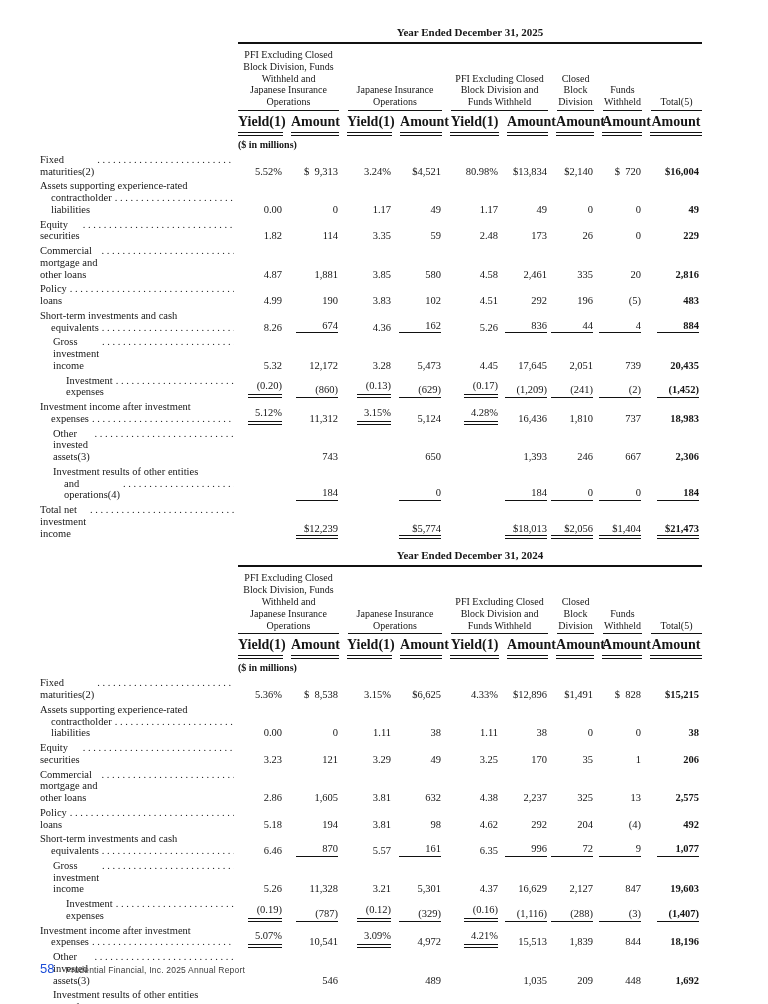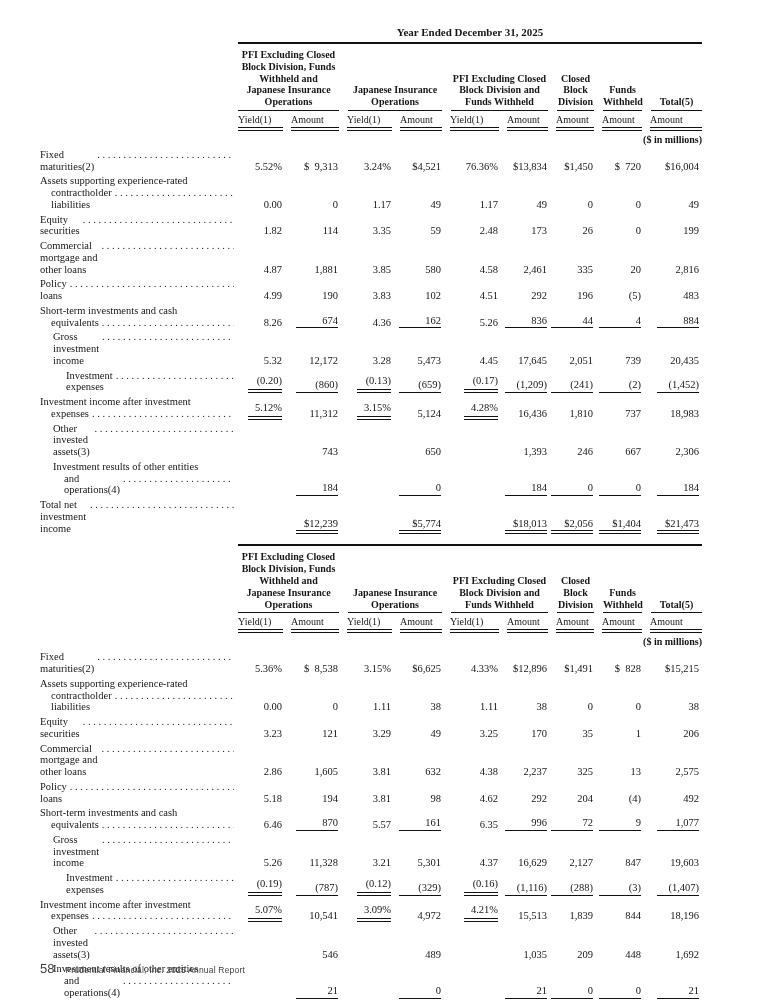--- a/index.html
+++ b/index.html
@@ -5,43 +5,43 @@
   html,body{margin:0;padding:0;}
   body{width:768px;height:1004px;background:#ffffff;position:relative;
        font-family:"Liberation Serif",serif;color:#161616;-webkit-font-smoothing:antialiased;}
   .page{position:absolute;inset:0;padding:26px 35px 0 40px;}
   .fin-table{width:662px;margin-bottom:9px;}
   .tbl-title{margin-left:198px;width:464px;text-align:center;font-weight:bold;
              font-size:11px;padding-bottom:4px;}
   .thick-rule{margin-left:198px;width:464px;border-bottom:2.2px solid #111;margin-bottom:5px;}
   table.grid{border-collapse:collapse;table-layout:fixed;width:662px;}
   th,td{padding:0;vertical-align:bottom;font-weight:normal;}
-  .ghead{font-weight:bold;font-size:10px;line-height:1.18;text-align:center;padding-left:9px;}
+  .ghead{font-weight:normal;font-size:10px;line-height:1.18;text-align:center;padding-left:9px;}
   .ghead.first{padding-left:0;}
   .gline{border-bottom:1px solid #111;padding-bottom:2px;white-space:nowrap;}
   .subhead{padding-left:8px;}
   .subhead.first{padding-left:0;}
-  .sline{border-bottom:4px double #111;font-weight:normal;font-size:10px;
-         text-align:left;padding:3px 0 2px;}
-  .unit-note{text-align:right;font-weight:bold;font-size:10px;padding:3px 0 2px;}
+  .sline{border-bottom:4px double #111;font-weight:bold;font-size:14px;
+         text-align:center;padding:3px 0 2px;}
+  .unit-note{text-align:left;font-weight:bold;font-size:10px;padding:3px 0 2px;}
   .lblcell{font-size:10.5px;line-height:1.12;padding:2px 0 1px;}
   .lbl-line{display:flex;align-items:baseline;}
   .leader{flex:1 1 auto;min-width:0;overflow:hidden;white-space:nowrap;
           margin:0 4px 0 3px;font-size:10.5px;}
   td.v{text-align:right;font-size:10.5px;padding:2px 1px 1px 0;}
-  td.v:last-child{padding-right:3px;}
+  td.v:last-child{padding-right:3px;font-weight:bold;}
   .val{display:inline-block;text-align:right;white-space:pre;line-height:1.12;}
   .yv{min-width:34px;}
   .av{min-width:42px;}
   .u1 .val{border-bottom:1px solid #111;padding-bottom:1px;}
   .u2 .val{border-bottom:4px double #111;padding-bottom:1px;}
   .u2y .val{border-bottom:4px double #111;padding-bottom:2px;}
   .footer{position:absolute;left:40px;top:961px;display:flex;align-items:baseline;gap:11px;
           font-family:"Liberation Sans",sans-serif;}
-  .pagenum{font-size:13px;color:#404040;}
+  .pagenum{font-size:13px;color:#1d4ed8;}
   .foottext{font-size:8.5px;color:#3c3c3c;letter-spacing:0.2px;}
 </style>
 </head>
 <body>
 
 <div class="page">
   <div id="tables-host">
       <div class="fin-table">
         <div class="tbl-title">Year Ended December 31, 2025</div>
         <div class="thick-rule"></div>
@@ -120,23 +120,23 @@
               <td class="lblcell">
                 <div class="lbl-line" style="padding-left: 0px;">
                   <span class="lbl-text">Fixed maturities(2)</span>
                   <span class="leader">. . . . . . . . . . . . . . . . . . . . . . . . . . . . . . . . . . . . . . . . . . . . . . . . . . . . . . . . . . . . . . . . . . . . . . </span>
                 </div>
               </td>
               <td class="v"><span class="val yv">5.52%</span></td>
               <td class="v"><span class="val av">$  9,313</span></td>
               <td class="v"><span class="val yv">3.24%</span></td>
               <td class="v"><span class="val av">$4,521</span></td>
-              <td class="v"><span class="val yv">76.36%</span></td>
+              <td class="v"><span class="val yv">80.98%</span></td>
               <td class="v"><span class="val av">$13,834</span></td>
-              <td class="v"><span class="val av">$1,450</span></td>
+              <td class="v"><span class="val av">$2,140</span></td>
               <td class="v"><span class="val av">$  720</span></td>
               <td class="v"><span class="val av">$16,004</span></td>
             </tr>
             <tr>
               <td class="lblcell">
                 <div class="lbl-line" style="padding-left: 0px;">
                   <span class="lbl-text">Assets supporting experience-rated</span>
                 </div>
                 <div class="lbl-line" style="padding-left: 11px;">
                   <span class="lbl-text">contractholder liabilities</span>
@@ -161,21 +161,21 @@
                 </div>
               </td>
               <td class="v"><span class="val yv">1.82</span></td>
               <td class="v"><span class="val av">114</span></td>
               <td class="v"><span class="val yv">3.35</span></td>
               <td class="v"><span class="val av">59</span></td>
               <td class="v"><span class="val yv">2.48</span></td>
               <td class="v"><span class="val av">173</span></td>
               <td class="v"><span class="val av">26</span></td>
               <td class="v"><span class="val av">0</span></td>
-              <td class="v"><span class="val av">199</span></td>
+              <td class="v"><span class="val av">229</span></td>
             </tr>
             <tr>
               <td class="lblcell">
                 <div class="lbl-line" style="padding-left: 0px;">
                   <span class="lbl-text">Commercial mortgage and other loans</span>
                   <span class="leader">. . . . . . . . . . . . . . . . . . . . . . . . . . . . . . . . . . . . . . . . . . . . . . . . . . . . . . . . . . . . . . . . . . . . . . </span>
                 </div>
               </td>
               <td class="v"><span class="val yv">4.87</span></td>
               <td class="v"><span class="val av">1,881</span></td>
@@ -244,21 +244,21 @@
             <tr>
               <td class="lblcell">
                 <div class="lbl-line" style="padding-left: 26px;">
                   <span class="lbl-text">Investment expenses</span>
                   <span class="leader">. . . . . . . . . . . . . . . . . . . . . . . . . . . . . . . . . . . . . . . . . . . . . . . . . . . . . . . . . . . . . . . . . . . . . . </span>
                 </div>
               </td>
               <td class="v u2y"><span class="val yv">(0.20)</span></td>
               <td class="v u1"><span class="val av">(860)</span></td>
               <td class="v u2y"><span class="val yv">(0.13)</span></td>
-              <td class="v u1"><span class="val av">(659)</span></td>
+              <td class="v u1"><span class="val av">(629)</span></td>
               <td class="v u2y"><span class="val yv">(0.17)</span></td>
               <td class="v u1"><span class="val av">(1,209)</span></td>
               <td class="v u1"><span class="val av">(241)</span></td>
               <td class="v u1"><span class="val av">(2)</span></td>
               <td class="v u1"><span class="val av">(1,452)</span></td>
             </tr>
             <tr>
               <td class="lblcell">
                 <div class="lbl-line" style="padding-left: 0px;">
                   <span class="lbl-text">Investment income after investment</span>
@@ -329,20 +329,21 @@
               <td class="v"><span class="val yv"></span></td>
               <td class="v u2"><span class="val av">$18,013</span></td>
               <td class="v u2"><span class="val av">$2,056</span></td>
               <td class="v u2"><span class="val av">$1,404</span></td>
               <td class="v u2"><span class="val av">$21,473</span></td>
             </tr>
           </tbody>
         </table>
       </div>
       <div class="fin-table">
+        <div class="tbl-title">Year Ended December 31, 2024</div>
         <div class="thick-rule"></div>
         <table class="grid">
           <colgroup>
             <col style="width: 198px;">
             <col style="width: 45px;">
             <col style="width: 56px;">
             <col style="width: 53px;">
             <col style="width: 50px;">
             <col style="width: 57px;">
             <col style="width: 49px;">

